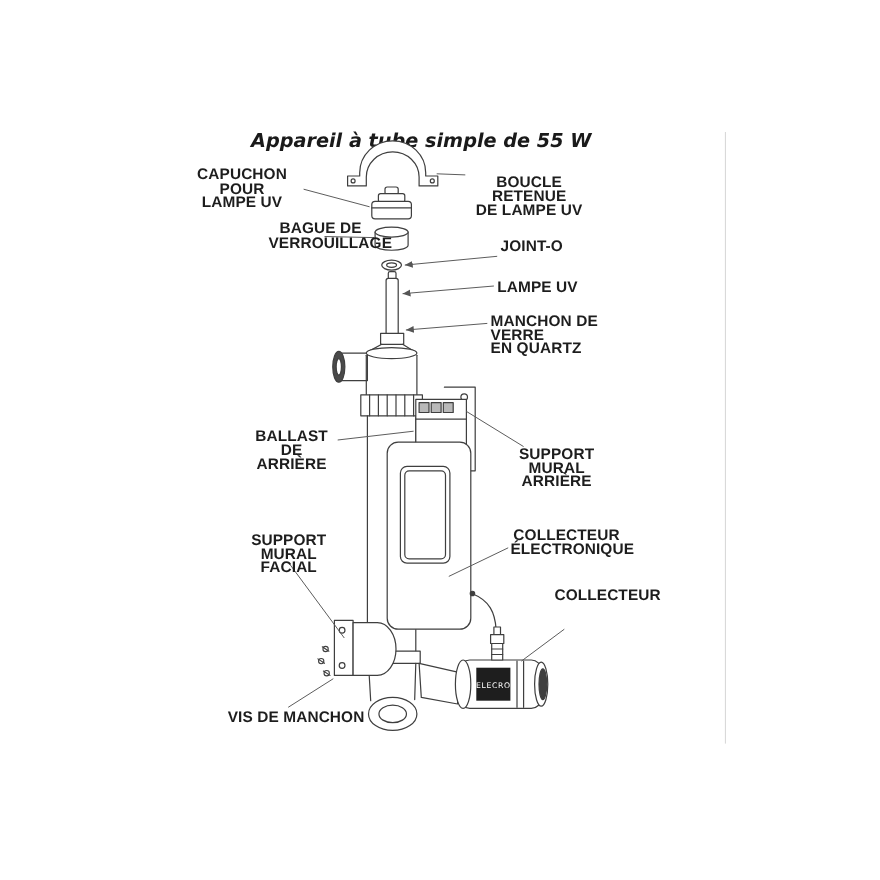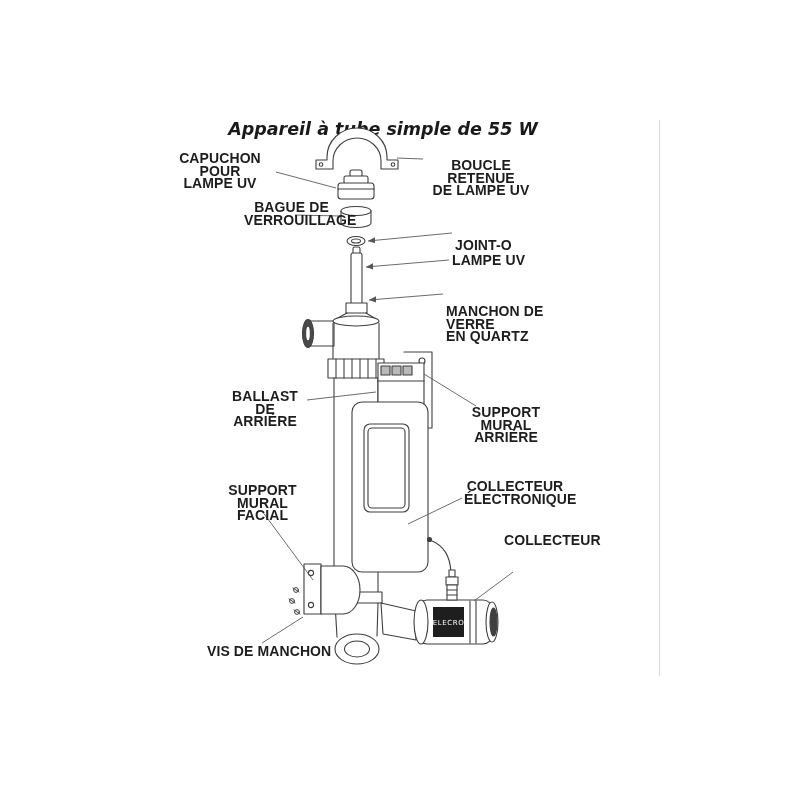--- a/index.html
+++ b/index.html
@@ -8,23 +8,23 @@
   .title{position:absolute;left:83px;top:119px;width:600px;text-align:center;
          font-family:"DejaVu Sans",sans-serif;font-style:italic;font-weight:600;
          font-size:17.5px;color:#1a1a1a;}
   .divider{position:absolute;left:659px;top:120px;width:1px;height:556px;background:#d9d9d9;}
   .lbl{position:absolute;font-size:14px;font-weight:700;color:#1d1d1d;line-height:12.5px;
        white-space:pre-line;letter-spacing:.1px;}
   .c{text-align:center;}
   #lbl-capuchon{left:160px;top:152px;width:120px;}
   #lbl-boucle{left:425px;top:159px;width:112px;}
   #lbl-bague{left:210px;top:201px;width:95px;margin-left:34px;}
-  #lbl-joint{left:455px;top:239px;}
+  #lbl-joint{left:455px;top:217px;}
   #lbl-lampe{left:452px;top:254px;}
-  #lbl-manchon{left:446px;top:285px;width:118px;margin-top:20px;}
+  #lbl-manchon{left:446px;top:285px;width:118px;}
   #lbl-ballast{left:225px;top:390px;width:80px;}
   #lbl-arriere{left:456px;top:406px;width:100px;}
   #lbl-facial{left:215px;top:484px;width:95px;}
   #lbl-controlleur{left:464px;top:480px;width:102px;}
   #lbl-collecteur{left:504px;top:534px;}
   #lbl-vis{left:207px;top:645px;}
   svg.diagram{position:absolute;left:0;top:0;}
 </style>
 </head>
 <body>

